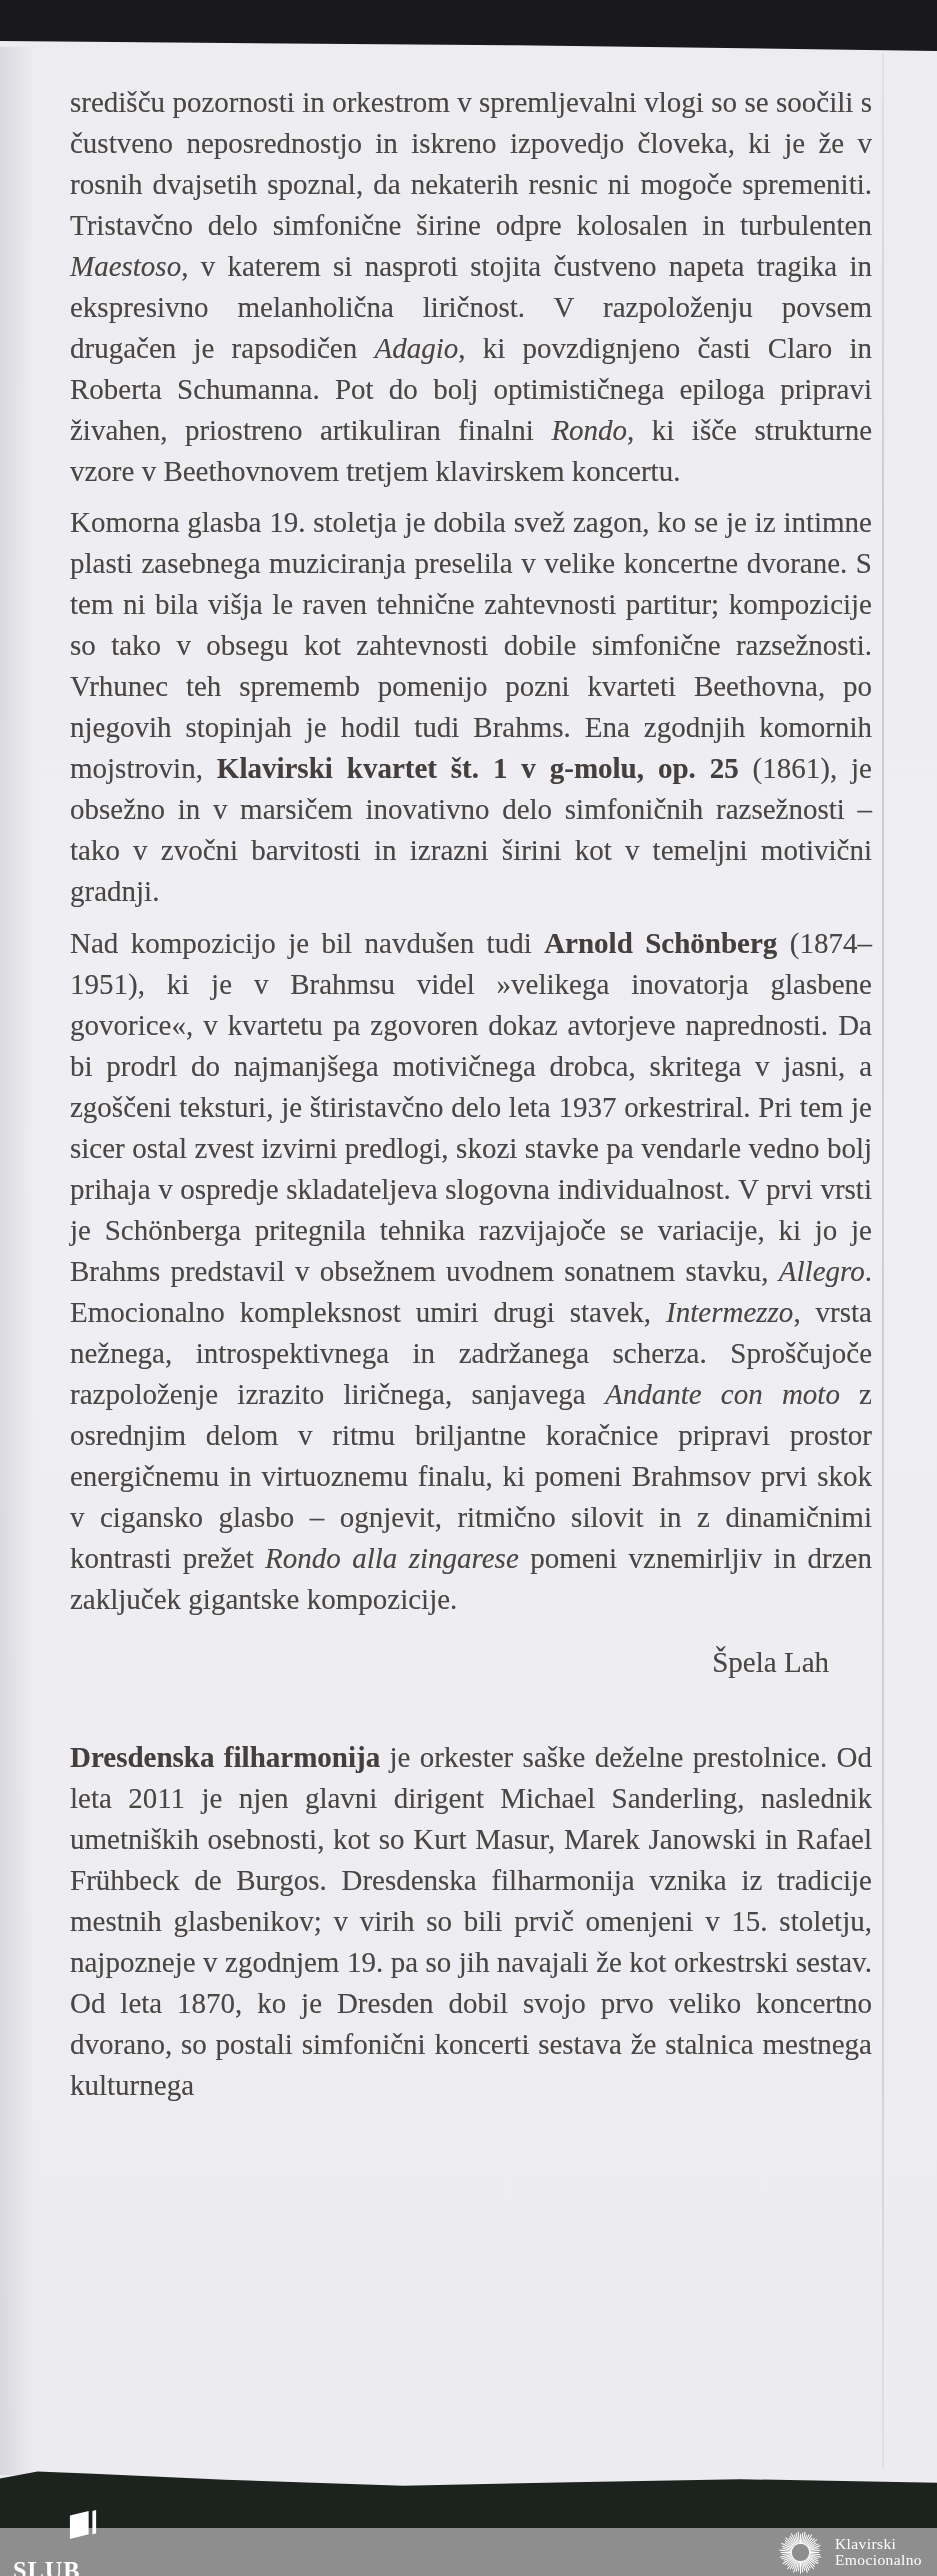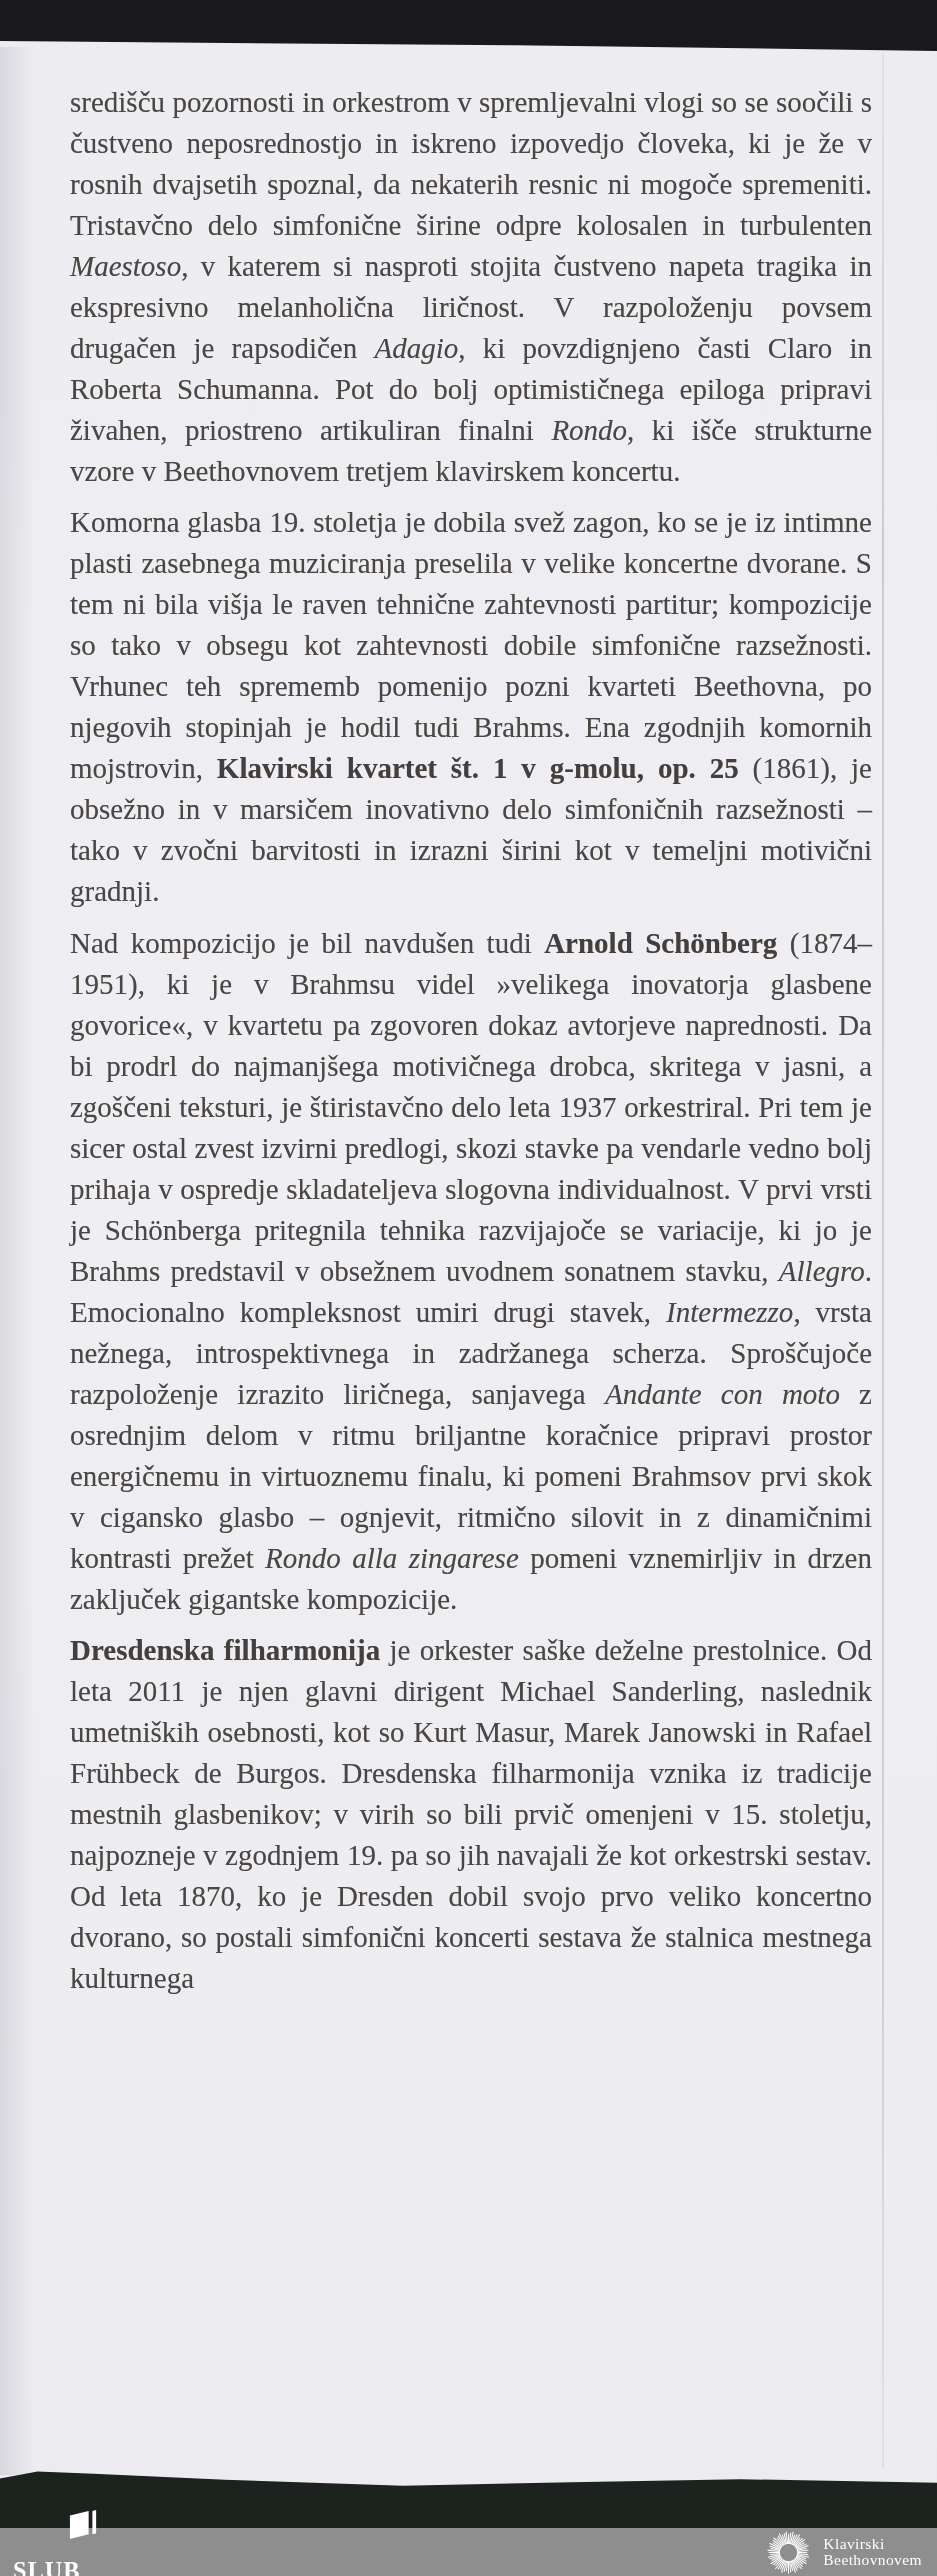--- a/index.html
+++ b/index.html
@@ -49,20 +49,21 @@
 
 <div class="canvas">
 
   <div class="left-shade"></div>
   <div class="crease"></div>
 
   <div class="text-block">
     <p class="para"><span>središču pozornosti in orkestrom v spremljevalni vlogi so se soočili s čustveno neposrednostjo in iskreno izpovedjo človeka, ki je že v rosnih dvajsetih spoznal, da nekaterih resnic ni mogoče spremeniti. Tristavčno delo simfonične širine odpre kolosalen in turbulenten </span><span class="seg-i">Maestoso</span><span>, v katerem si nasproti stojita čustveno napeta tragika in ekspresivno melanholična liričnost. V razpoloženju povsem drugačen je rapsodičen </span><span class="seg-i">Adagio</span><span>, ki povzdignjeno časti Claro in Roberta Schumanna. Pot do bolj optimističnega epiloga pripravi živahen, priostreno artikuliran finalni </span><span class="seg-i">Rondo</span><span>, ki išče strukturne vzore v Beethovnovem tretjem klavirskem koncertu.</span></p>
     <p class="para"><span>Komorna glasba 19. stoletja je dobila svež zagon, ko se je iz intimne plasti zasebnega muziciranja preselila v velike koncertne dvorane. S tem ni bila višja le raven tehnične zahtevnosti partitur; kompozicije so tako v obsegu kot zahtevnosti dobile simfonične razsežnosti. Vrhunec teh sprememb pomenijo pozni kvarteti Beethovna, po njegovih stopinjah je hodil tudi Brahms. Ena zgodnjih komornih mojstrovin, </span><span class="seg-b">Klavirski kvartet št. 1 v g-molu, op. 25</span><span> (1861), je obsežno in v marsičem inovativno delo simfoničnih razsežnosti – tako v zvočni barvitosti in izrazni širini kot v temeljni motivični gradnji.</span></p>
     <p class="para"><span>Nad kompozicijo je bil navdušen tudi </span><span class="seg-b">Arnold Schönberg</span><span> (1874–1951), ki je v Brahmsu videl »velikega inovatorja glasbene govorice«, v kvartetu pa zgovoren dokaz avtorjeve naprednosti. Da bi prodrl do najmanjšega motivičnega drobca, skritega v jasni, a zgoščeni teksturi, je štiristavčno delo leta 1937 orkestriral. Pri tem je sicer ostal zvest izvirni predlogi, skozi stavke pa vendarle vedno bolj prihaja v ospredje skladateljeva slogovna individualnost. V prvi vrsti je Schönberga pritegnila tehnika razvijajoče se variacije, ki jo je Brahms predstavil v obsežnem uvodnem sonatnem stavku, </span><span class="seg-i">Allegro</span><span>. Emocionalno kompleksnost umiri drugi stavek, </span><span class="seg-i">Intermezzo</span><span>, vrsta nežnega, introspektivnega in zadržanega scherza. Sproščujoče razpoloženje izrazito liričnega, sanjavega </span><span class="seg-i">Andante con moto</span><span> z osrednjim delom v ritmu briljantne koračnice pripravi prostor energičnemu in virtuoznemu finalu, ki pomeni Brahmsov prvi skok v cigansko glasbo – ognjevit, ritmično silovit in z dinamičnimi kontrasti prežet </span><span class="seg-i">Rondo alla zingarese</span><span> pomeni vznemirljiv in drzen zaključek gigantske kompozicije.</span></p>
+    <div class="signature">Špela Lah</div>
     <p class="para"><span class="seg-b">Dresdenska filharmonija</span><span> je orkester saške deželne prestolnice. Od leta 2011 je njen glavni dirigent Michael Sanderling, naslednik umetniških osebnosti, kot so Kurt Masur, Marek Janowski in Rafael Frühbeck de Burgos. Dresdenska filharmonija vznika iz tradicije mestnih glasbenikov; v virih so bili prvič omenjeni v 15. stoletju, najpozneje v zgodnjem 19. pa so jih navajali že kot orkestrski sestav. Od leta 1870, ko je Dresden dobil svojo prvo veliko koncertno dvorano, so postali simfonični koncerti sestava že stalnica mestnega kulturnega</span></p>
   </div>
 
   <div class="band-top"></div>
   <div class="band-bottom"></div>
 
   <div class="footer">
     <div class="slub">
       <svg class="slub-icon" width="29" height="29" viewBox="0 0 31 31" aria-hidden="true">
         <polygon points="1,6 21,1 21,26 1,31" fill="#ffffff"></polygon>
@@ -127,19 +128,19 @@
           <line x1="6.72" y1="-6.72" x2="15.56" y2="-15.56" stroke="#ffffff" stroke-width="1.15"></line>
           <line x1="7.43" y1="-5.92" x2="18.29" y2="-14.59" stroke="#ffffff" stroke-width="1.15"></line>
           <line x1="8.04" y1="-5.05" x2="17.44" y2="-10.96" stroke="#ffffff" stroke-width="1.15"></line>
           <line x1="8.56" y1="-4.12" x2="19.82" y2="-9.55" stroke="#ffffff" stroke-width="1.15"></line>
           <line x1="8.97" y1="-3.14" x2="22.09" y2="-7.73" stroke="#ffffff" stroke-width="1.15"></line>
           <line x1="9.26" y1="-2.11" x2="20.08" y2="-4.58" stroke="#ffffff" stroke-width="1.15"></line>
           <line x1="9.44" y1="-1.06" x2="21.86" y2="-2.46" stroke="#ffffff" stroke-width="1.15"></line>
         </svg>
       <div class="dp-text">
         <div>Klavirski</div>
-        <div>Beethovnovem</div>
+        <div>Emocionalno</div>
       </div>
     </div>
   </div>
 
 </div>
 
 
 </body></html>

